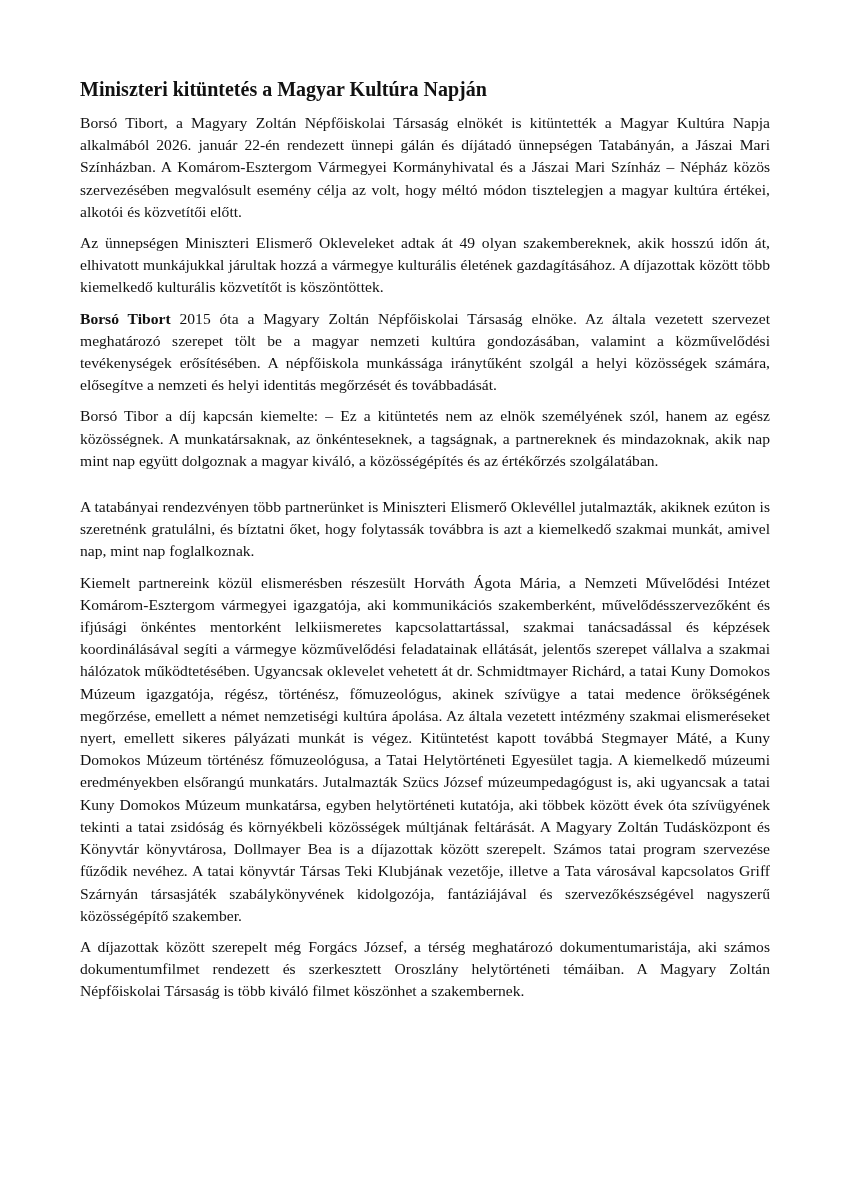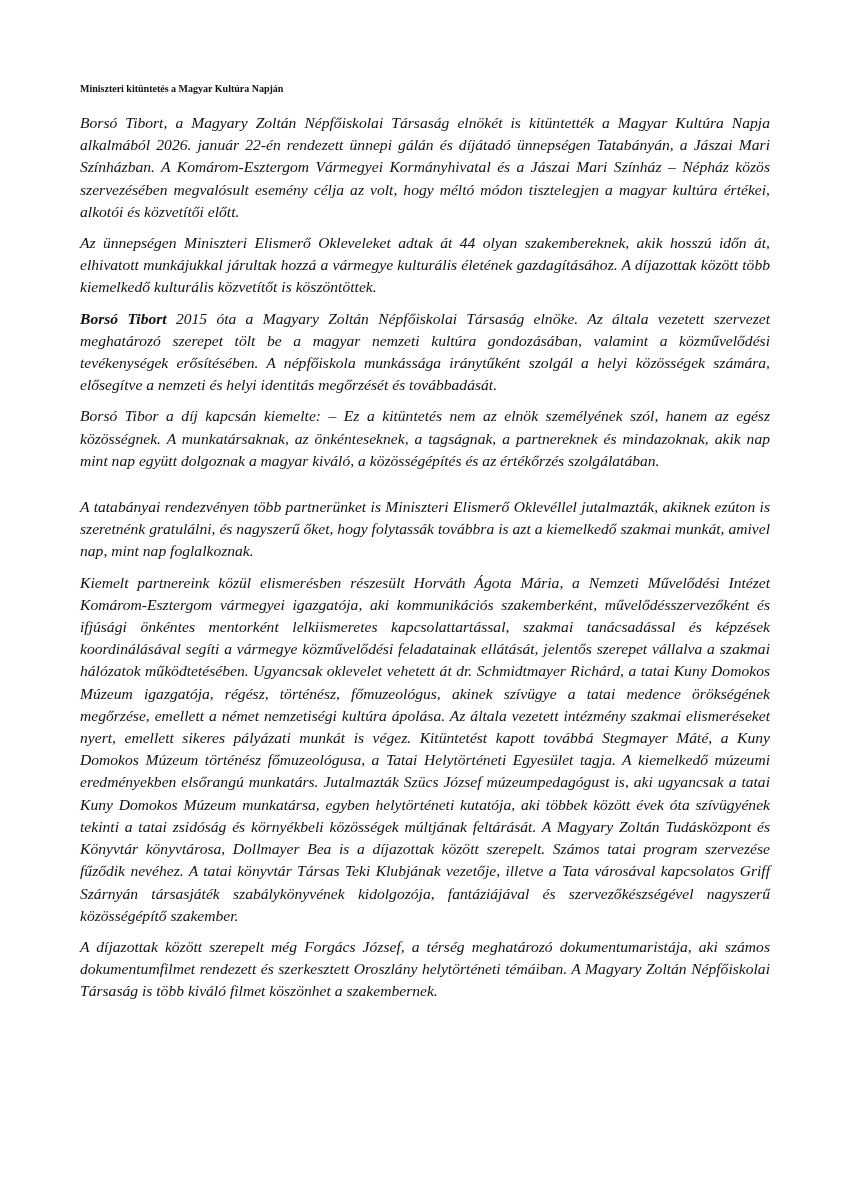--- a/index.html
+++ b/index.html
@@ -8,42 +8,41 @@
     position: absolute;
     left: 80px;
     top: 78px;
     width: 690px;
     font-family: "Liberation Serif", "DejaVu Serif", serif;
     font-size: 15.6px;
     line-height: 22.2px;
     color: #111111;
   }
   h1 {
-    font-size: 10px;
+    font-size: 20px;
     font-weight: bold;
     margin: 0 0 12px 0;
     line-height: 22px;
   }
   p {
     margin: 0 0 9px 0;
     text-align: justify;
-    font-style: italic;
   }
   p.gap-before { margin-top: 24px; }
   b { font-weight: bold; }
 </style>
 </head>
 <body>
 
 <div class="page">
   <h1>Miniszteri kitüntetés a Magyar Kultúra Napján</h1>
 
   <p>Borsó Tibort, a Magyary Zoltán Népfőiskolai Társaság elnökét is kitüntették a Magyar Kultúra Napja alkalmából 2026. január 22-én rendezett ünnepi gálán és díjátadó ünnepségen Tatabányán, a Jászai Mari Színházban. A Komárom-Esztergom Vármegyei Kormányhivatal és a Jászai Mari Színház – Népház közös szervezésében megvalósult esemény célja az volt, hogy méltó módon tisztelegjen a magyar kultúra értékei, alkotói és közvetítői előtt.</p>
-  <p>Az ünnepségen Miniszteri Elismerő Okleveleket adtak át 44 olyan szakembereknek, akik hosszú időn át, elhivatott munkájukkal járultak hozzá a vármegye kulturális életének gazdagításához. A díjazottak között több kiemelkedő kulturális közvetítőt is köszöntöttek.</p>
+  <p>Az ünnepségen Miniszteri Elismerő Okleveleket adtak át 49 olyan szakembereknek, akik hosszú időn át, elhivatott munkájukkal járultak hozzá a vármegye kulturális életének gazdagításához. A díjazottak között több kiemelkedő kulturális közvetítőt is köszöntöttek.</p>
 
   <p><b>Borsó Tibort</b><span> 2015 óta a Magyary Zoltán Népfőiskolai Társaság elnöke. Az általa vezetett szervezet meghatározó szerepet tölt be a magyar nemzeti kultúra gondozásában, valamint a közművelődési tevékenységek erősítésében. A népfőiskola munkássága iránytűként szolgál a helyi közösségek számára, elősegítve a nemzeti és helyi identitás megőrzését és továbbadását.</span></p>
 
   <p>Borsó Tibor a díj kapcsán kiemelte: – Ez a kitüntetés nem az elnök személyének szól, hanem az egész közösségnek. A munkatársaknak, az önkénteseknek, a tagságnak, a partnereknek és mindazoknak, akik nap mint nap együtt dolgoznak a magyar kiváló, a közösségépítés és az értékőrzés szolgálatában.</p>
 
-  <p class="gap-before">A tatabányai rendezvényen több partnerünket is Miniszteri Elismerő Oklevéllel jutalmazták, akiknek ezúton is szeretnénk gratulálni, és nagyszerű őket, hogy folytassák továbbra is azt a kiemelkedő szakmai munkát, amivel nap, mint nap foglalkoznak.</p>
+  <p class="gap-before">A tatabányai rendezvényen több partnerünket is Miniszteri Elismerő Oklevéllel jutalmazták, akiknek ezúton is szeretnénk gratulálni, és bíztatni őket, hogy folytassák továbbra is azt a kiemelkedő szakmai munkát, amivel nap, mint nap foglalkoznak.</p>
   <p>Kiemelt partnereink közül elismerésben részesült Horváth Ágota Mária, a Nemzeti Művelődési Intézet Komárom-Esztergom vármegyei igazgatója, aki kommunikációs szakemberként, művelődésszervezőként és ifjúsági önkéntes mentorként lelkiismeretes kapcsolattartással, szakmai tanácsadással és képzések koordinálásával segíti a vármegye közművelődési feladatainak ellátását, jelentős szerepet vállalva a szakmai hálózatok működtetésében. Ugyancsak oklevelet vehetett át dr. Schmidtmayer Richárd, a tatai Kuny Domokos Múzeum igazgatója, régész, történész, főmuzeológus, akinek szívügye a tatai medence örökségének megőrzése, emellett a német nemzetiségi kultúra ápolása. Az általa vezetett intézmény szakmai elismeréseket nyert, emellett sikeres pályázati munkát is végez. Kitüntetést kapott továbbá Stegmayer Máté, a Kuny Domokos Múzeum történész főmuzeológusa, a Tatai Helytörténeti Egyesület tagja. A kiemelkedő múzeumi eredményekben elsőrangú munkatárs. Jutalmazták Szücs József múzeumpedagógust is, aki ugyancsak a tatai Kuny Domokos Múzeum munkatársa, egyben helytörténeti kutatója, aki többek között évek óta szívügyének tekinti a tatai zsidóság és környékbeli közösségek múltjának feltárását. A Magyary Zoltán Tudásközpont és Könyvtár könyvtárosa, Dollmayer Bea is a díjazottak között szerepelt. Számos tatai program szervezése fűződik nevéhez. A tatai könyvtár Társas Teki Klubjának vezetője, illetve a Tata városával kapcsolatos Griff Szárnyán társasjáték szabálykönyvének kidolgozója, fantáziájával és szervezőkészségével nagyszerű közösségépítő szakember.</p>
   <p>A díjazottak között szerepelt még Forgács József, a térség meghatározó dokumentumaristája, aki számos dokumentumfilmet rendezett és szerkesztett Oroszlány helytörténeti témáiban. A Magyary Zoltán Népfőiskolai Társaság is több kiváló filmet köszönhet a szakembernek.</p>
 </div>
 
 </body></html>

